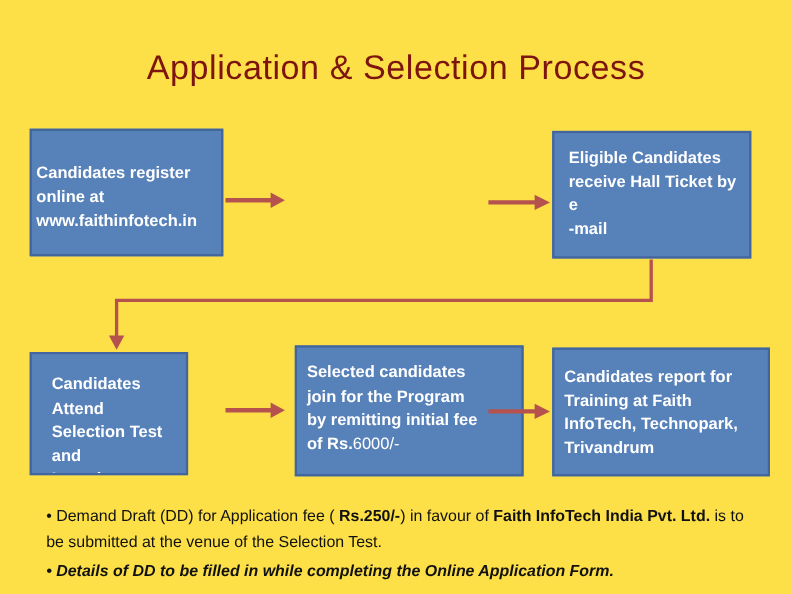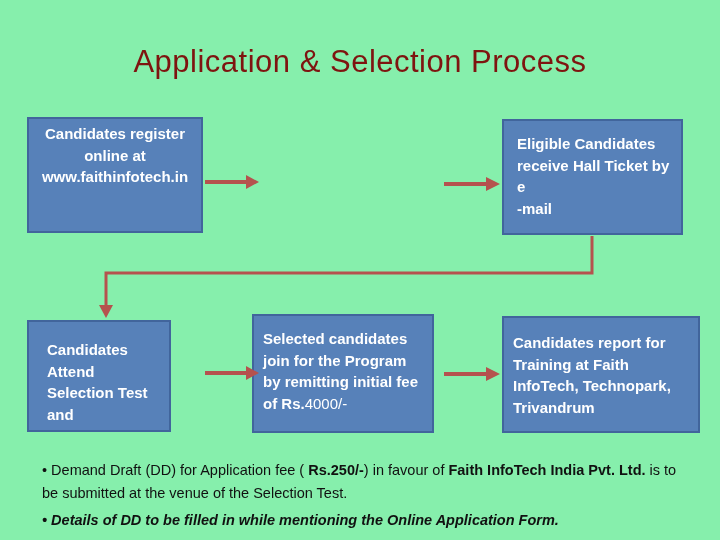--- a/index.html
+++ b/index.html
@@ -2,21 +2,21 @@
 <html style="--title-color: #7e1410; --box-fill: #5781b9; --box-border: #41659c; --box-text: #ffffff; --arrow-color: #b5524e; --body-text: #111111;"><head>
 <meta charset="utf-8">
 <style>
   html, body { margin: 0; padding: 0; background: #fff; }
   * { box-sizing: border-box; }
 
   .slide {
     position: relative;
     width: 720px;
     height: 540px;
-    background: #86efac;
+    background: #fde047;
     overflow: hidden;
     font-family: "Liberation Sans", sans-serif;
   }
 
   .slide-title {
     position: absolute;
     left: 0; top: 44px;
     width: 100%;
     text-align: center;
     font-size: 31px;
@@ -31,26 +31,26 @@
     border: 2px solid var(--box-border, #41659c);
     color: var(--box-text, #ffffff);
     font-size: 15px;
     font-weight: 600;
     line-height: 21.5px;
     overflow: hidden;
   }
   .flow-box .box-text { white-space: pre-line; display: block; }
   .thin { font-weight: 400; }
 
-  .b1 { left: 27px;  top: 117px; width: 176px; height: 116px; text-align: center; padding: 4px 4px 0 4px; }
+  .b1 { left: 27px;  top: 117px; width: 176px; height: 116px; padding: 28px 4px 0 4px; }
   .b2 { left: 260px; top: 116px; width: 182px; height: 119px; padding: 5px 4px 0 9px; }
   .b2 .box-text { margin-top: -5px; }
   .b3 { left: 502px; top: 119px; width: 181px; height: 116px; padding: 12px 4px 0 13px; }
   .b4 { left: 27px;  top: 320px; width: 144px; height: 112px; padding: 17px 4px 0 18px; }
-  .b5 { left: 252px; top: 314px; width: 182px; height: 119px; padding: 12px 4px 0 9px; }
+  .b5 { left: 268px; top: 314px; width: 208px; height: 119px; padding: 12px 4px 0 9px; }
   .b6 { left: 502px; top: 316px; width: 198px; height: 117px; padding: 14px 4px 0 9px; }
 
   .connector-svg {
     position: absolute;
     left: 0; top: 0;
     width: 720px; height: 540px;
     pointer-events: none;
   }
   .connector-line { stroke: var(--arrow-color, #b5524e); stroke-width: 4; fill: none; }
   .connector-elbow { stroke: var(--arrow-color, #b5524e); stroke-width: 3; fill: none; }
@@ -88,21 +88,21 @@
 
   <div class="flow-box b4">
     <span class="box-text">Candidates Attend
 Selection Test and
 Interview</span>
   </div>
   <div class="flow-box b5">
     <span class="box-text"><span>Selected candidates
 join for the Program
 by remitting initial fee
-of Rs.</span><span class="thin">4000/-</span></span>
+of Rs.</span><span class="thin">6000/-</span></span>
   </div>
   <div class="flow-box b6">
     <span class="box-text">Candidates report for
 Training at Faith
 InfoTech, Technopark,
 Trivandrum</span>
   </div>
 
   <svg class="connector-svg" viewBox="0 0 720 540" xmlns="http://www.w3.org/2000/svg">
     <g>
@@ -122,16 +122,16 @@
       <polygon class="arrow-head" points="246,366 246,380 259,373"></polygon>
     </g>
     <g>
       <line class="connector-line" x1="444" y1="374" x2="487" y2="374"></line>
       <polygon class="arrow-head" points="486,367 486,381 500,374"></polygon>
     </g>
   </svg>
 
   <div class="notes">
     <p><span>• Demand Draft (DD) for Application fee ( </span><span class="b">Rs.250/-</span><span>) in favour of </span><span class="b">Faith InfoTech India Pvt. Ltd.</span><span> is to be submitted at the venue of the Selection Test.</span></p>
-    <p class="note-italic">• Details of DD to be filled in while mentioning the Online Application Form.</p>
+    <p class="note-italic">• Details of DD to be filled in while completing the Online Application Form.</p>
   </div>
 
 </div>
 
 </body></html>

